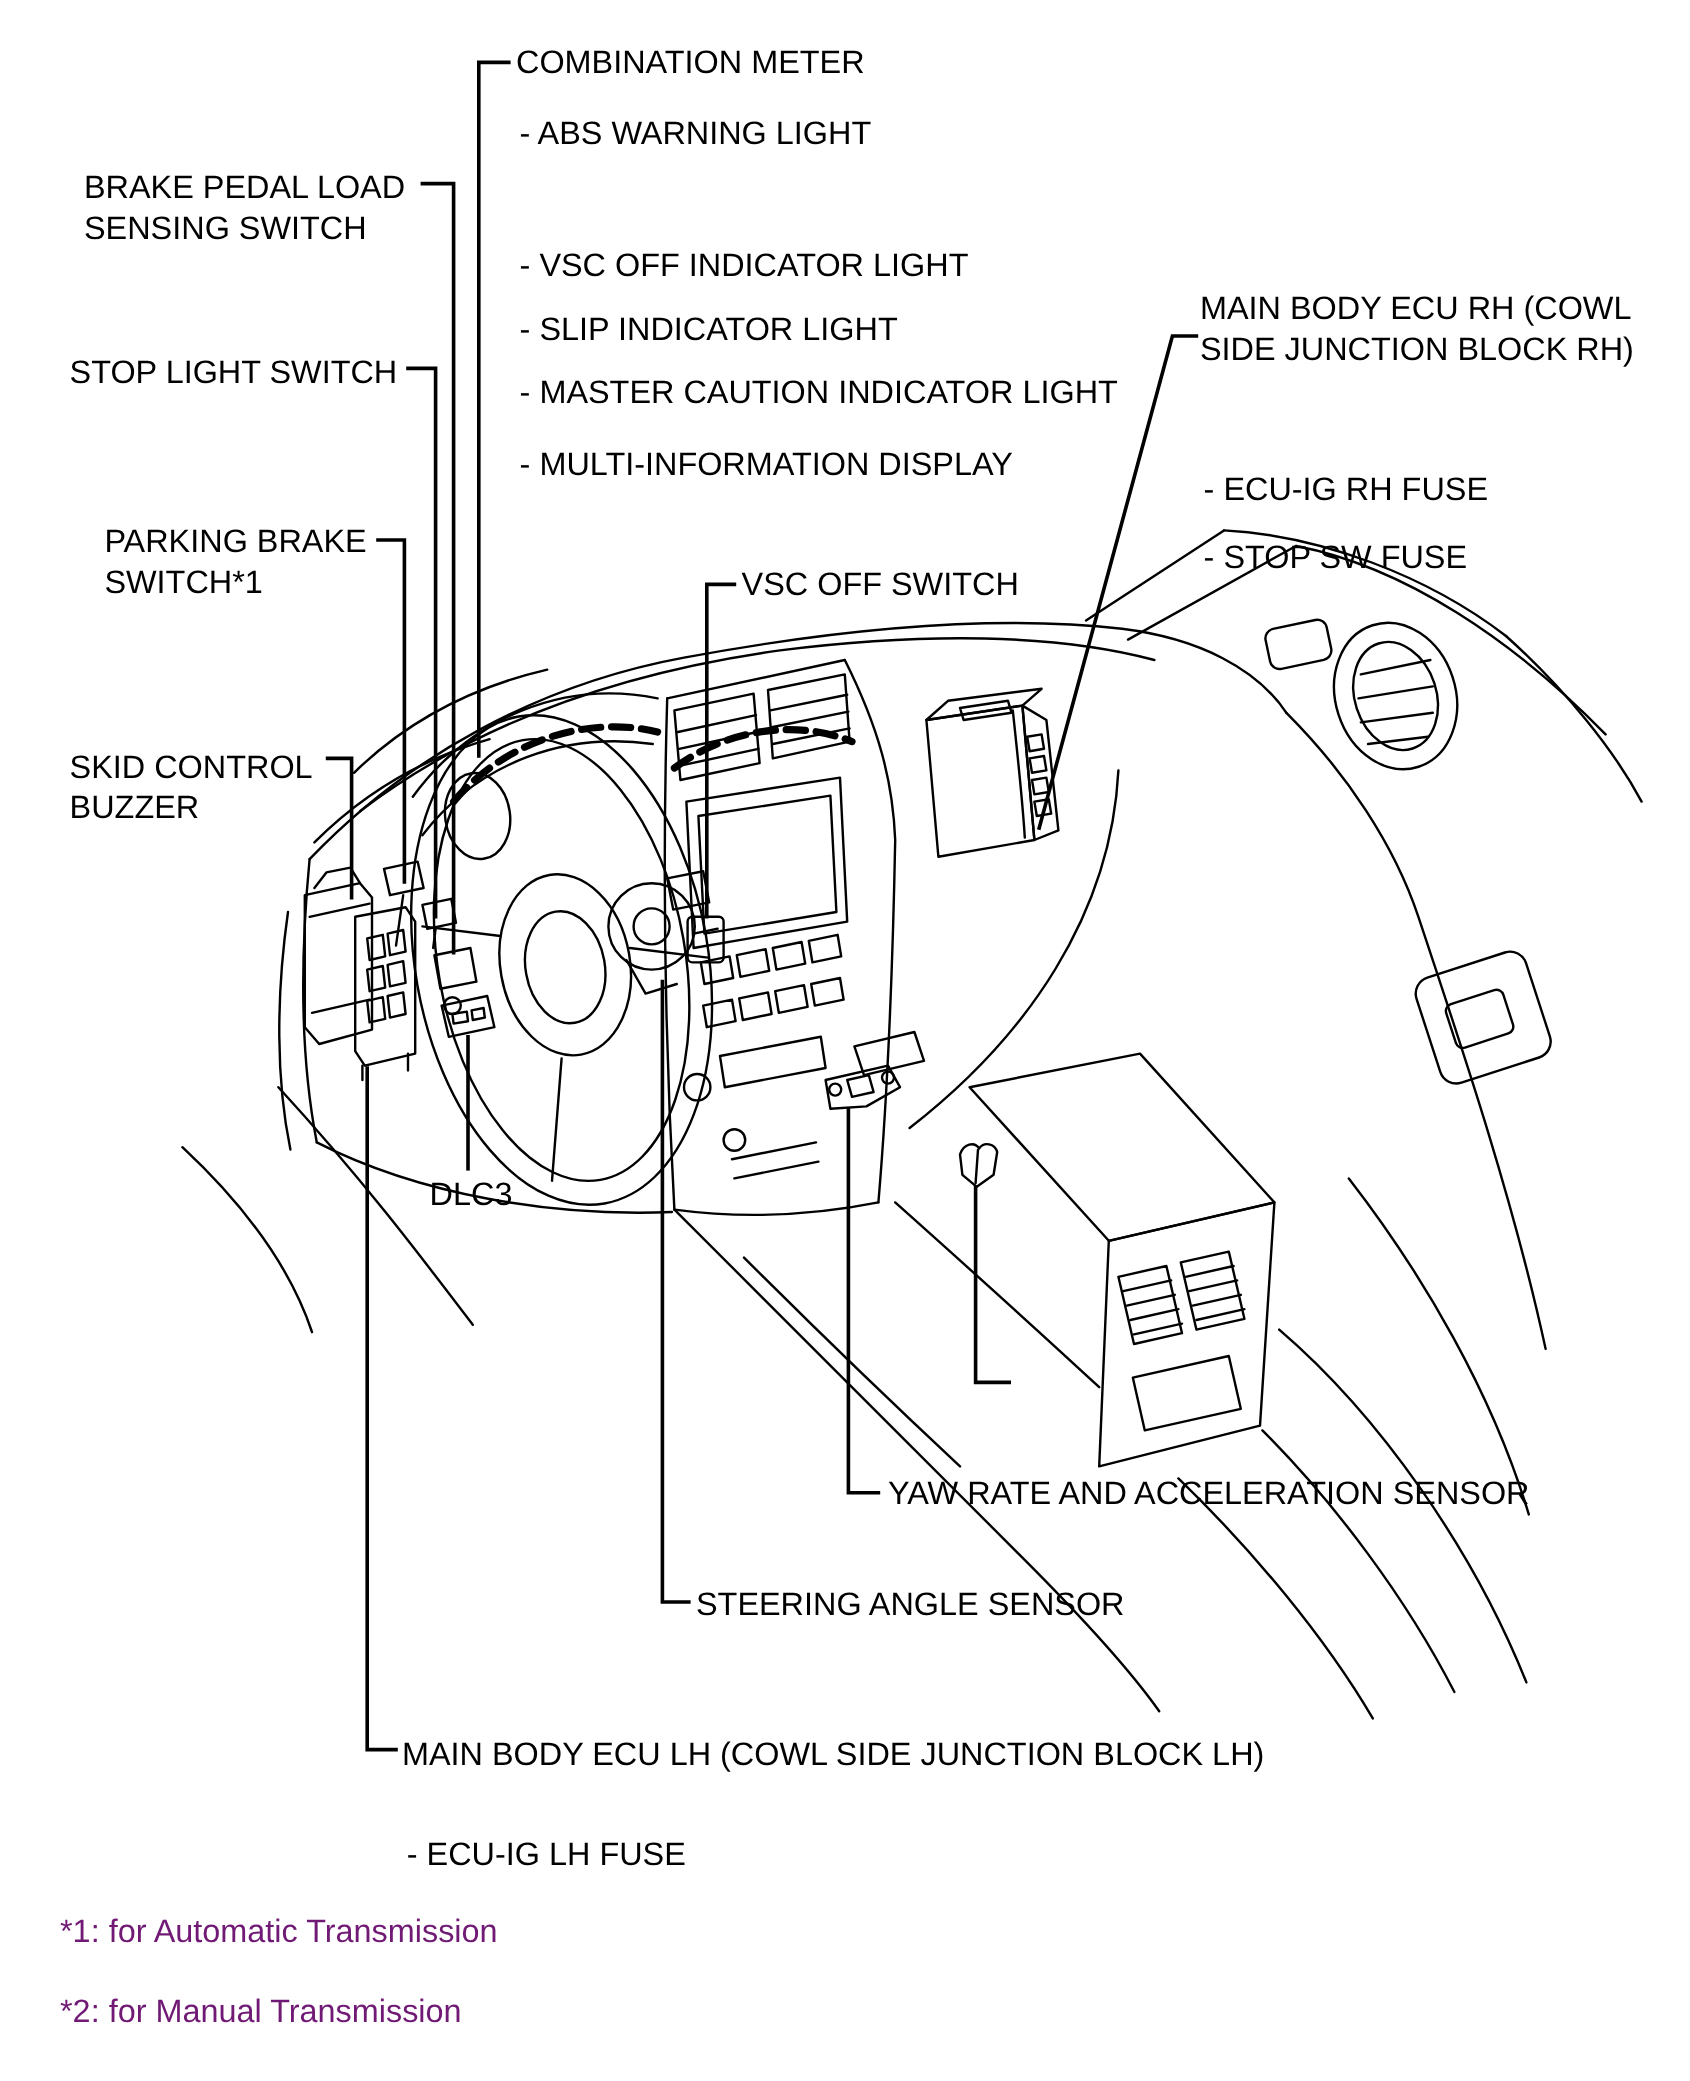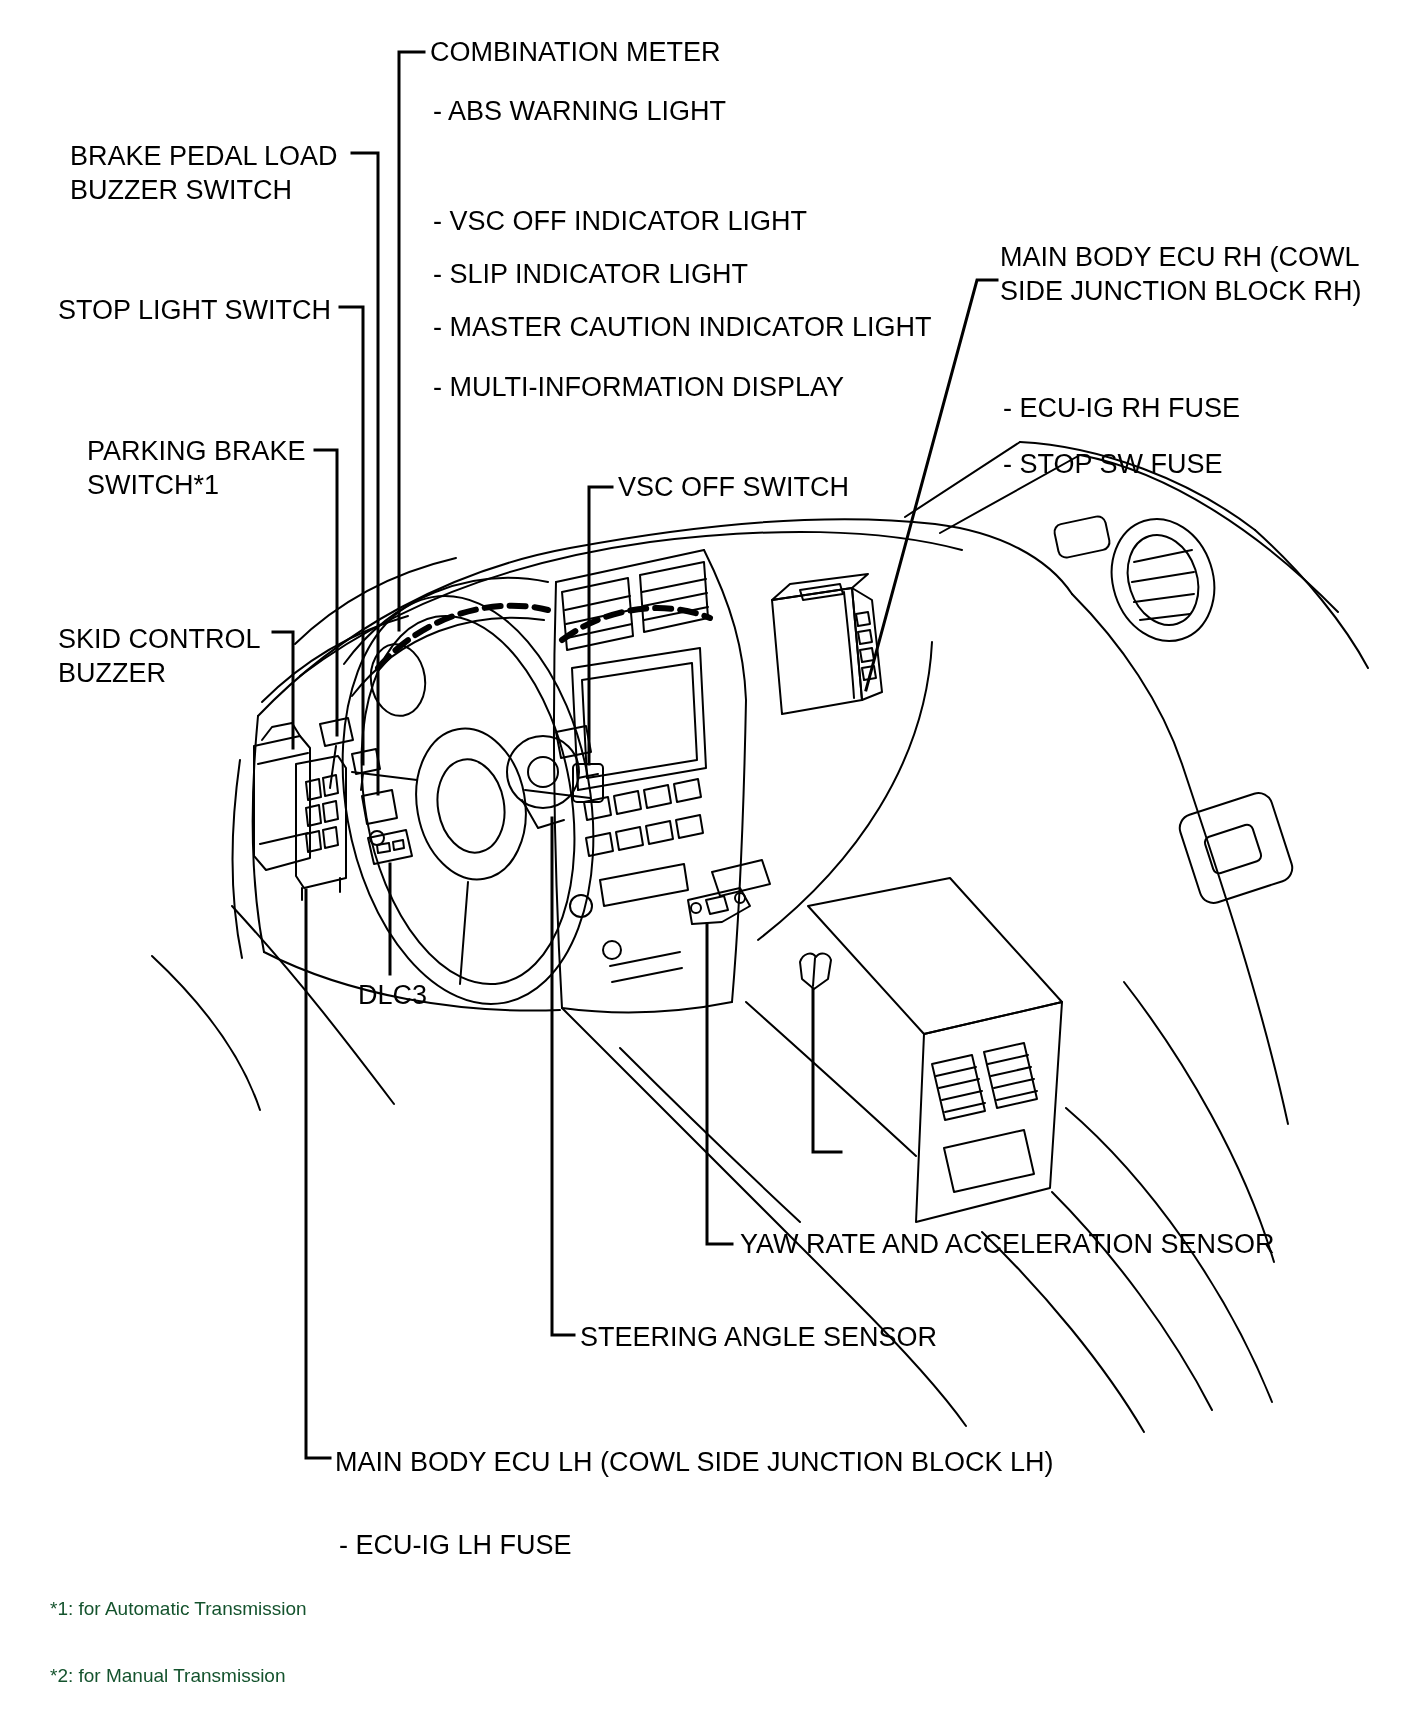--- a/index.html
+++ b/index.html
@@ -14,23 +14,23 @@
   .lbl{
     position:absolute;
     font-size:27px;
     line-height:34px;
     color:#000;
     white-space:pre-line;
     letter-spacing:0px;
   }
   .fn{
     position:absolute;
-    font-size:19px;
+    font-size:27px;
     line-height:34px;
-    color:#14532d;
+    color:#701a75;
     white-space:pre;
   }
 </style>
 </head>
 <body>
 
 <div class="page">
 
   <svg class="art" width="1408" height="1734" viewBox="0 0 1408 1734">
 
@@ -200,21 +200,21 @@
   </svg>
 
   <div class="lbl" style="left:430px;top:35px">COMBINATION METER</div>
   <div class="lbl" style="left:433px;top:94px">- ABS WARNING LIGHT</div>
   <div class="lbl" style="left:433px;top:204px">- VSC OFF INDICATOR LIGHT</div>
   <div class="lbl" style="left:433px;top:257px">- SLIP INDICATOR LIGHT</div>
   <div class="lbl" style="left:433px;top:310px">- MASTER CAUTION INDICATOR LIGHT</div>
   <div class="lbl" style="left:433px;top:370px">- MULTI-INFORMATION DISPLAY</div>
 
   <div class="lbl" style="left:70px;top:139px">BRAKE PEDAL LOAD
-BUZZER SWITCH</div>
+SENSING SWITCH</div>
   <div class="lbl" style="left:58px;top:293px">STOP LIGHT SWITCH</div>
   <div class="lbl" style="left:87px;top:434px">PARKING BRAKE
 SWITCH*1</div>
   <div class="lbl" style="left:58px;top:622px">SKID CONTROL
 BUZZER</div>
 
   <div class="lbl" style="left:1000px;top:240px">MAIN BODY ECU RH (COWL
 SIDE JUNCTION BLOCK RH)</div>
   <div class="lbl" style="left:1003px;top:391px">- ECU-IG RH FUSE</div>
   <div class="lbl" style="left:1003px;top:447px">- STOP SW FUSE</div>

